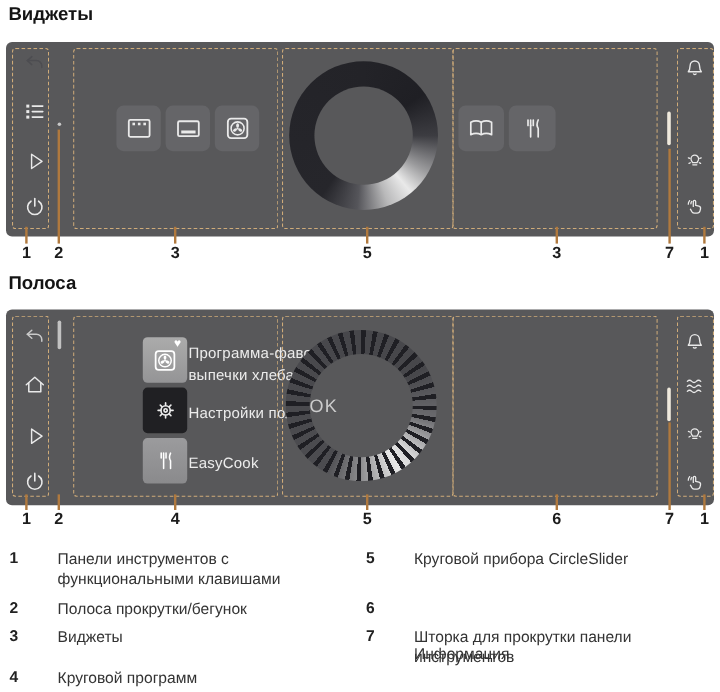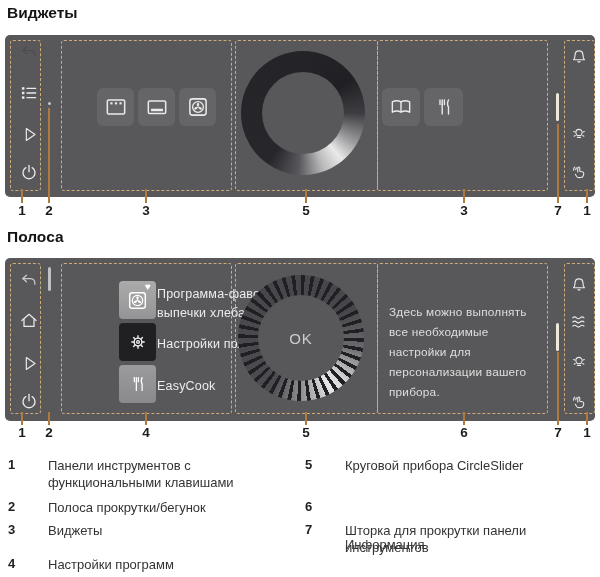--- a/index.html
+++ b/index.html
@@ -7,21 +7,21 @@
         font-family:"Liberation Sans",sans-serif;overflow:hidden;}
   .heading{position:absolute;left:7px;font-size:15.5px;font-weight:bold;color:#141414;}
   .panel{position:absolute;left:5px;width:590px;background:#58585a;border-radius:5px;}
   #panelA{top:35px;height:162px;}
   #panelB{top:258px;height:163px;}
   .dbox{position:absolute;border:1px dashed #cfab79;border-radius:3px;}
   .icbtn{position:absolute;width:22px;height:22px;display:flex;align-items:center;justify-content:center;}
   .tile{position:absolute;background:#656568;border-radius:6px;display:flex;align-items:center;justify-content:center;}
   .ltile{position:absolute;left:57px;width:37px;height:38px;border-radius:4px;display:flex;align-items:center;justify-content:center;}
   .dial{position:absolute;border-radius:50%;}
-  .dial-hole{position:absolute;background:#58585a;border-radius:50%;display:flex;align-items:center;justify-content:center;}
+  .dial-hole{position:absolute;background:#58585a;border-radius:50%;display:flex;align-items:center;}
   #dialA{left:236px;top:16px;width:124px;height:124px;
     background:conic-gradient(from 0deg,#232328 0deg,#1f1f24 55deg,#3c3c41 90deg,#9c9c9e 120deg,#e9e9e9 140deg,#b9b9ba 160deg,#55555a 185deg,#26262b 215deg,#232328 360deg);}
   #dialA .dial-hole{left:21px;top:21px;width:82px;height:82px;}
   #dialB{left:233px;top:17px;width:126px;height:126px;
     background:
       repeating-conic-gradient(from 0deg,#1f1f24 0deg 3.6deg,rgba(0,0,0,0) 3.6deg 9deg),
       conic-gradient(from 0deg,#47474b 0deg 60deg,#6a6a6e 100deg,#d6d6d6 135deg,#e6e6e6 150deg,#8e8e90 180deg,#4c4c50 210deg,#47474b 360deg);}
   #dialB .dial-hole{left:20px;top:20px;width:86px;height:86px;color:#cccccc;font-size:15px;letter-spacing:1px;}
   .shutter{position:absolute;left:551px;width:3px;height:28px;background:#efe9dc;border-radius:2px;}
   .leader{position:absolute;width:2px;background:#b0793e;}
@@ -291,21 +291,20 @@
     </div>
 
     <div class="dbox" style="left:230px;top:5px;width:141px;height:149px;"></div>
     <div class="dial" id="dialB">
       <div class="dial-hole">
         <span>OK</span>
       </div>
     </div>
 
     <div class="dbox" style="left:372px;top:5px;width:169px;height:149px;"></div>
-    <div id="infotext">Здесь можно выполнять все необходимые настройки для персонализации вашего прибора.</div>
 
     <div class="shutter" style="top:65px;"></div>
 
     <div class="dbox" style="left:559px;top:5px;width:29px;height:149px;">
       <div class="icbtn" style="left:3px;top:9px;">
         <span>
           <svg width="20" height="20" viewBox="0 0 24 24" fill="none" stroke="#e9e9e9" stroke-width="1.4" stroke-linejoin="round">
               <path d="M5.5 16.5 C7 15 7.2 12.8 7.3 10.5 C7.4 7.8 9.4 5.8 12 5.8 C14.6 5.8 16.6 7.8 16.7 10.5 C16.8 12.8 17 15 18.5 16.5 Z"></path>
               <path d="M10.4 18.3 A1.8 1.8 0 0 0 13.6 18.3"></path>
             </svg>
@@ -360,21 +359,21 @@
   <span class="callout" style="left:587px;top:425px;">1</span>
 
   <div>
     <span class="lnum" style="left:8px;top:457px;">1</span>
     <span class="ltext" style="left:48px;top:457px;width:200px;">Панели инструментов с функциональными клавишами</span>
     <span class="lnum" style="left:8px;top:499px;">2</span>
     <span class="ltext" style="left:48px;top:499px;width:230px;">Полоса прокрутки/бегунок</span>
     <span class="lnum" style="left:8px;top:522px;">3</span>
     <span class="ltext" style="left:48px;top:522px;width:230px;">Виджеты</span>
     <span class="lnum" style="left:8px;top:556px;">4</span>
-    <span class="ltext" style="left:48px;top:556px;width:230px;">Настройки программ</span>
+    <span class="ltext" style="left:48px;top:556px;width:230px;">Круговой программ</span>
     <span class="lnum" style="left:305px;top:457px;">5</span>
     <span class="ltext" style="left:345px;top:457px;width:240px;">Круговой прибора CircleSlider</span>
     <span class="lnum" style="left:305px;top:499px;">6</span>
     <span class="ltext" style="left:345px;top:500px;width:240px;margin-top:36px;">Информация</span>
     <span class="lnum" style="left:305px;top:522px;">7</span>
     <span class="ltext" style="left:345px;top:522px;width:215px;">Шторка для прокрутки панели инструментов</span>
   </div>
 
 </div>
 

